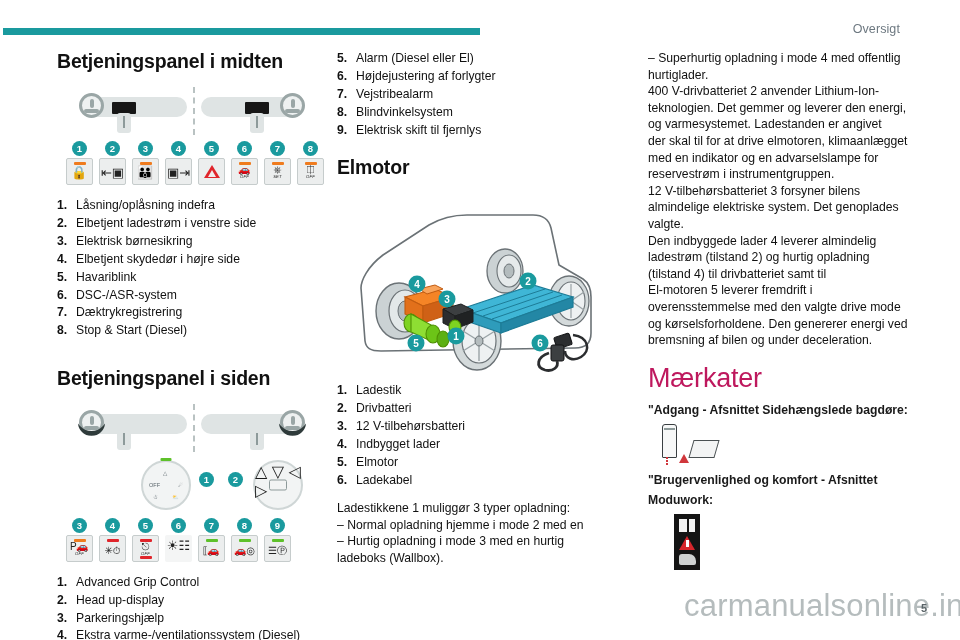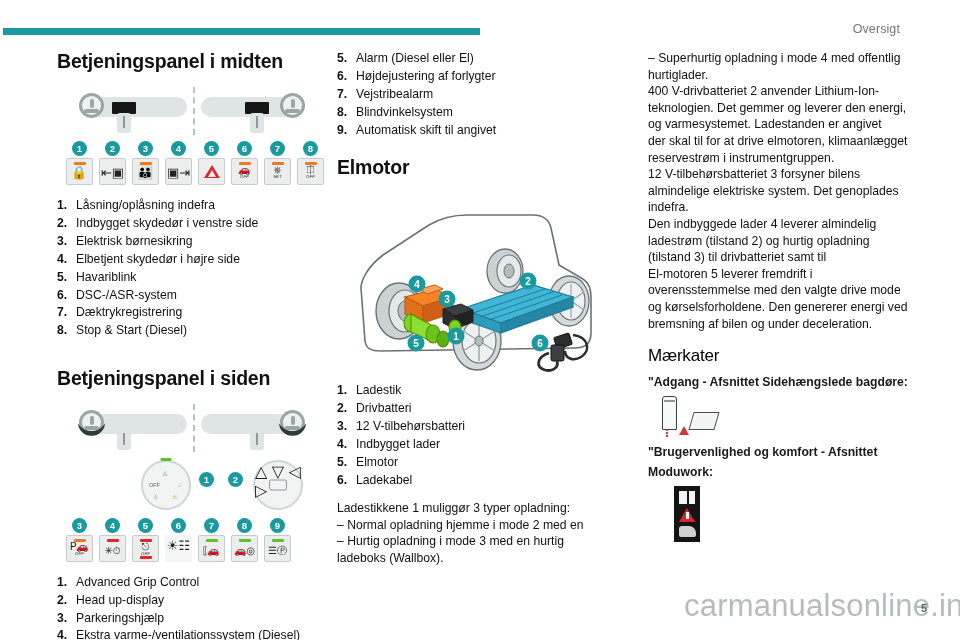--- a/index.html
+++ b/index.html
@@ -38,21 +38,21 @@
   #col-mid    { left: 337px; width: 270px; }
   #col-right  { left: 648px; width: 290px; }
 
   h2.sect {
     font-size: 19.5px;
     font-weight: bold;
     margin: 0 0 14px 0;
     letter-spacing: -.2px;
     color: #111;
   }
-  h2.sect.teal { color: #000000; font-weight: normal; font-size: 17px; }
+  h2.sect.teal { color: #be185d; font-weight: normal; font-size: 27px; }
 
   
   ol.nums { margin: 0; padding: 0; list-style: none; }
   ol.nums li {
     display: flex;
     font-size: 12.2px;
     line-height: 16.4px;
     margin-bottom: 1.5px;
     color: #111;
   }
@@ -390,21 +390,21 @@
       </div>
     </div>
 
     <ol class="nums" style="margin-top:12px">
       <li>
           <span class="n">1.</span>
           <span class="t">Låsning/oplåsning indefra</span>
         </li>
       <li>
           <span class="n">2.</span>
-          <span class="t">Indbygget skydedør i venstre side</span>
+          <span class="t">Elbetjent ladestrøm i venstre side</span>
         </li>
       <li>
           <span class="n">3.</span>
           <span class="t">Elektrisk børnesikring</span>
         </li>
       <li>
           <span class="n">4.</span>
           <span class="t">Elbetjent skydedør i højre side</span>
         </li>
       <li>
@@ -567,21 +567,21 @@
       <li>
           <span class="n">7.</span>
           <span class="t">Vejstribealarm</span>
         </li>
       <li>
           <span class="n">8.</span>
           <span class="t">Blindvinkelsystem</span>
         </li>
       <li>
           <span class="n">9.</span>
-          <span class="t">Automatisk skift til angivet</span>
+          <span class="t">Elektrisk skift til fjernlys</span>
         </li>
     </ol>
 
     <h2 class="sect" style="margin-top:18px">Elmotor</h2>
 
     <div class="car-box">
       <svg width="268" height="185" viewBox="0 0 268 185">
 
         <path d="M28 148 L24 95 C24 88 30 74 46 62 L92 32 C104 25 116 22 130 22 L196 22 C206 22 212 27 214 35 L222 72
                  L246 86 C252 90 254 96 254 104 L254 140 C254 150 248 155 238 155 L44 158 C33 158 29 155 28 148 Z" fill="#ffffff" stroke="#6b7276" stroke-width="1.6" stroke-linejoin="round"></path>
@@ -712,27 +712,28 @@
   </div>
 
   <div class="col" id="col-right">
     <div>
       <p class="body">–  Superhurtig opladning i mode 4 med offentlig</p>
       <p class="body">hurtiglader.</p>
       <p class="body">400 V-drivbatteriet 2 anvender Lithium-Ion-</p>
       <p class="body">teknologien. Det gemmer og leverer den energi,</p>
       <p class="body">og varmesystemet. Ladestanden er angivet</p>
       <p class="body">der skal til for at drive elmotoren, klimaanlægget</p>
+      <p class="body">med en indikator og en advarselslampe for</p>
       <p class="body">reservestrøm i instrumentgruppen.</p>
       <p class="body">12 V-tilbehørsbatteriet 3  forsyner bilens</p>
       <p class="body">almindelige elektriske system. Det genoplades</p>
-      <p class="body">indefra.</p>
+      <p class="body">valgte.</p>
       <p class="body">Den indbyggede lader 4 leverer almindelig</p>
       <p class="body">ladestrøm (tilstand 2) og hurtig opladning</p>
-      <p class="body">(tilstand 3) til drivbatteriet samt til</p>
+      <p class="body">(tilstand 4) til drivbatteriet samt til</p>
       <p class="body">El-motoren 5 leverer fremdrift i</p>
       <p class="body">overensstemmelse med den valgte drive mode</p>
       <p class="body">og kørselsforholdene. Den genererer energi ved</p>
       <p class="body">bremsning af bilen og under deceleration.</p>
     </div>
 
     <h2 class="sect teal" style="margin-top:14px;margin-bottom:4px">Mærkater</h2>
 
     <div class="sticker-cap">"Adgang  - Afsnittet Sidehængslede bagdøre:</div>
 

